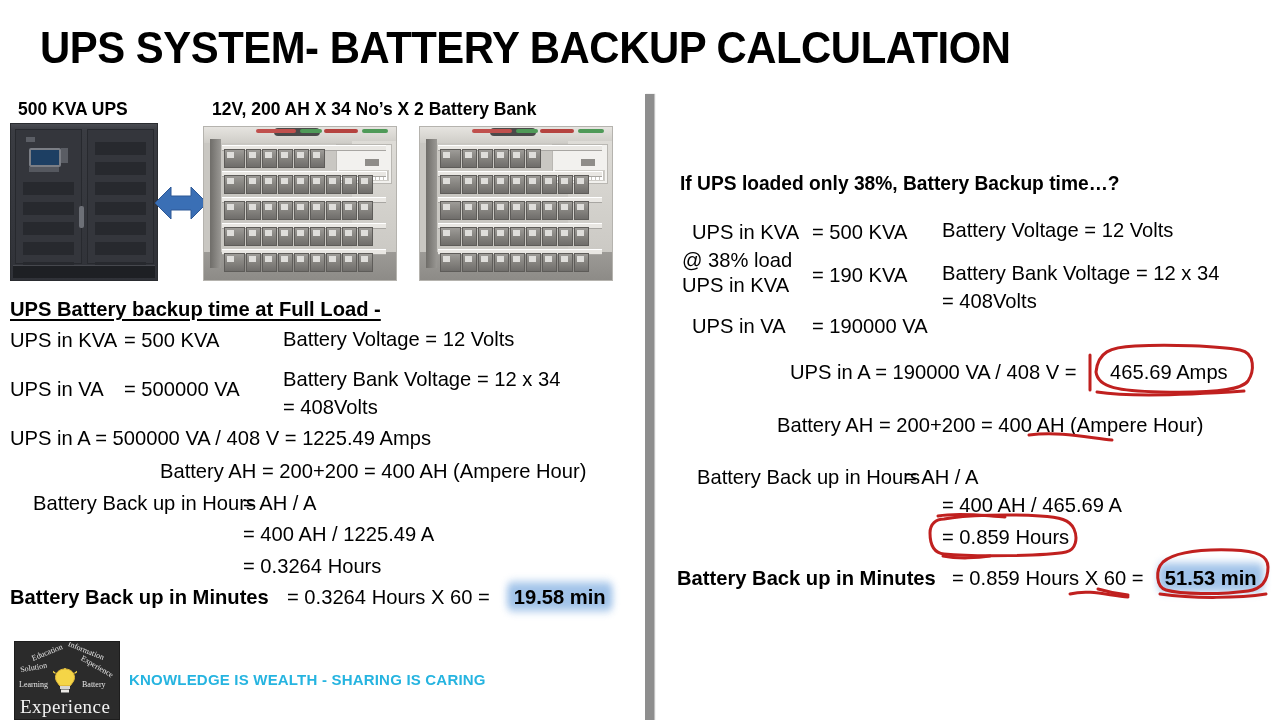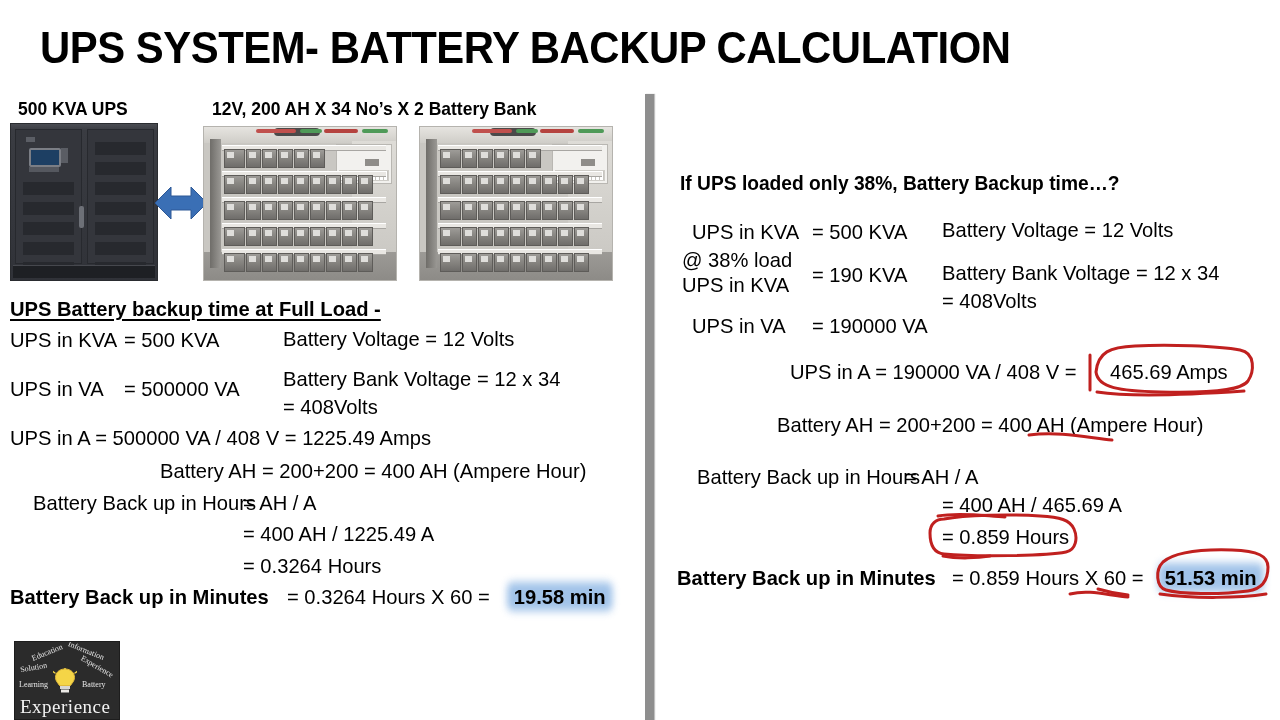--- a/index.html
+++ b/index.html
@@ -574,14 +574,15 @@
         <g stroke="#f5d547" stroke-width="1.4" stroke-linecap="round">
           <path d="M12 1 L12 -3"></path>
             <path d="M2 5 L-1 3"></path>
             <path d="M22 5 L25 3"></path>
         </g>
       </svg>
     </div>
     <div class="logo-knowledge">Experience</div>
   </div>
 
+  <div class="tagline">KNOWLEDGE IS WEALTH - SHARING IS CARING</div>
 
 </div>
 
 </body></html>

